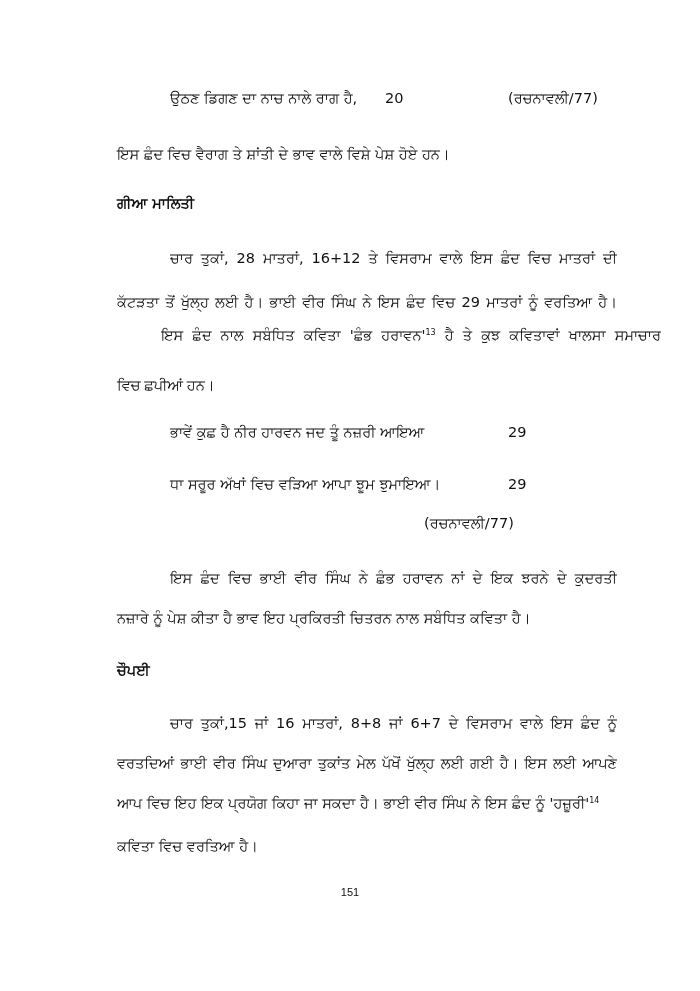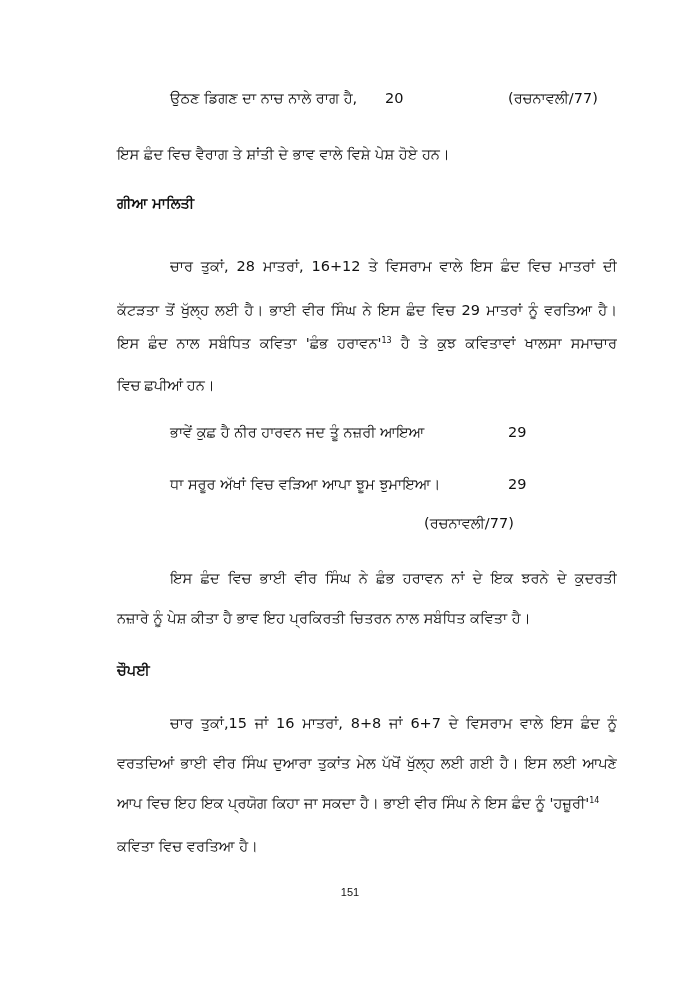--- a/index.html
+++ b/index.html
@@ -38,23 +38,23 @@
   <div class="line" style="left:170px; top:88px;">
     <span>ਉਠਣ ਡਿਗਣ ਦਾ ਨਾਚ ਨਾਲੇ ਰਾਗ ਹੈ,</span>
   </div>
   <div class="num" style="left:385px; top:88px;text-align:center;">20</div>
   <div class="num" style="left:508px; top:88px;">(ਰਚਨਾਵਲੀ/77)</div>
 
   <div class="line" style="left:117px; top:144px;">ਇਸ ਛੰਦ ਵਿਚ ਵੈਰਾਗ ਤੇ ਸ਼ਾਂਤੀ ਦੇ ਭਾਵ ਵਾਲੇ ਵਿਸ਼ੇ ਪੇਸ਼ ਹੋਏ ਹਨ।</div>
 
   <div class="line heading" style="left:117px; top:193px;">ਗੀਆ ਮਾਲਿਤੀ</div>
 
-  <div class="justify-line indent" style="top:248px;margin-top:8px;">ਚਾਰ ਤੁਕਾਂ, 28 ਮਾਤਰਾਂ, 16+12 ਤੇ ਵਿਸਰਾਮ ਵਾਲੇ ਇਸ ਛੰਦ ਵਿਚ ਮਾਤਰਾਂ ਦੀ</div>
-  <div class="justify-line" style="top:300px;">ਕੱਟੜਤਾ ਤੋਂ ਖੁੱਲ੍ਹ ਲਈ ਹੈ। ਭਾਈ ਵੀਰ ਸਿੰਘ ਨੇ ਇਸ ਛੰਦ ਵਿਚ 29 ਮਾਤਰਾਂ ਨੂੰ ਵਰਤਿਆ ਹੈ।</div>
-  <div class="justify-line" style="top:333px;">
+  <div class="justify-line indent" style="top:248px;">ਚਾਰ ਤੁਕਾਂ, 28 ਮਾਤਰਾਂ, 16+12 ਤੇ ਵਿਸਰਾਮ ਵਾਲੇ ਇਸ ਛੰਦ ਵਿਚ ਮਾਤਰਾਂ ਦੀ</div>
+  <div class="justify-line" style="top:292px;">ਕੱਟੜਤਾ ਤੋਂ ਖੁੱਲ੍ਹ ਲਈ ਹੈ। ਭਾਈ ਵੀਰ ਸਿੰਘ ਨੇ ਇਸ ਛੰਦ ਵਿਚ 29 ਮਾਤਰਾਂ ਨੂੰ ਵਰਤਿਆ ਹੈ।</div>
+  <div class="justify-line" style="top:325px;margin-left:44px;">
     <span>ਇਸ ਛੰਦ ਨਾਲ ਸਬੰਧਿਤ ਕਵਿਤਾ 'ਛੰਭ ਹਰਾਵਨ'</span><sup>13</sup><span> ਹੈ ਤੇ ਕੁਝ ਕਵਿਤਾਵਾਂ ਖਾਲਸਾ ਸਮਾਚਾਰ</span>
   </div>
   <div class="line" style="left:117px; top:375px;font-family:Liberation Serif, serif;">ਵਿਚ ਛਪੀਆਂ ਹਨ।</div>
 
   <div class="line" style="left:170px; top:422px;">ਭਾਵੇਂ ਕੁਛ ਹੈ ਨੀਰ ਹਾਰਵਨ ਜਦ ਤੂੰ ਨਜ਼ਰੀ ਆਇਆ</div>
   <div class="num" style="left:508px; top:422px;">29</div>
   <div class="line" style="left:170px; top:474px;">ਧਾ ਸਰੂਰ ਅੱਖਾਂ ਵਿਚ ਵੜਿਆ ਆਪਾ ਝੂਮ ਝੁਮਾਇਆ।</div>
   <div class="num" style="left:508px; top:474px;">29</div>
   <div class="num" style="left:424px; top:513px;">(ਰਚਨਾਵਲੀ/77)</div>
 

